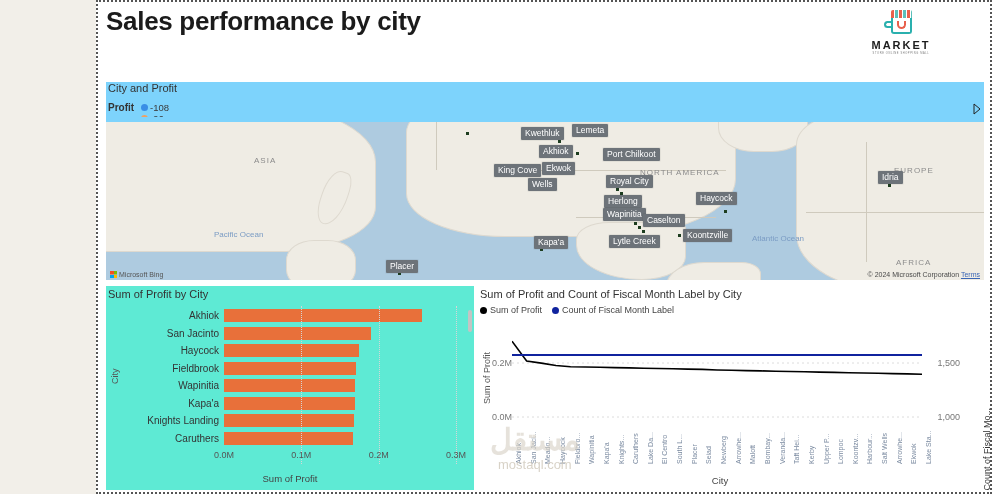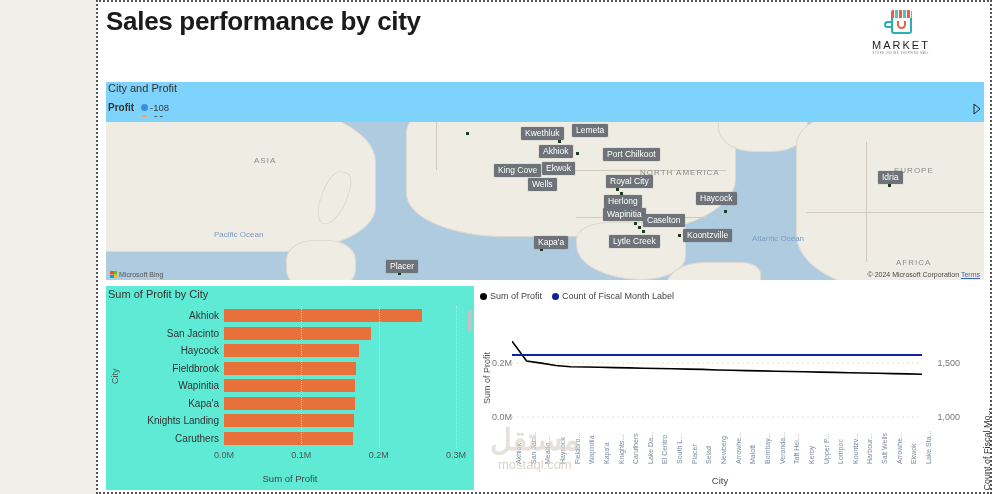--- a/index.html
+++ b/index.html
@@ -26,21 +26,21 @@
     position:absolute; right:56px; top:8px; width:66px; height:50px;
     display:flex; flex-direction:column; align-items:center; justify-content:flex-start;
   }
   .logo-mark{ width:34px;height:28px; position:relative; }
   .logo-awn{position:absolute;left:7px;top:0;width:21px;height:8px;
      background:repeating-linear-gradient(90deg,#e8604c 0 3px,#ffffff 3px 4px,#5bbfba 4px 7px,#ffffff 7px 8px);
      border-radius:2px 2px 0 0;}
   .logo-body{position:absolute;left:7px;top:8px;width:21px;height:16px;border:2px solid #2ab0ae;border-top:none;border-radius:0 0 3px 3px;}
   .logo-hook{position:absolute;left:0px;top:11px;width:9px;height:7px;border:2px solid #2ab0ae;border-right:none;border-radius:4px 0 0 4px;}
   .logo-u{position:absolute;left:13px;top:11px;width:9px;height:8px;border:2px solid #e8604c;border-top:none;border-radius:0 0 5px 5px;}
-  .logo-word{font-size:11px;font-weight:normal;letter-spacing:2px;color:#1d1d1d;margin-top:1px;}
+  .logo-word{font-size:11px;font-weight:bold;letter-spacing:2px;color:#1d1d1d;margin-top:1px;}
   .logo-sub{font-size:2.6px;letter-spacing:0.6px;color:#7a7a7a;margin-top:1px;}
 
   
   .map-visual{position:absolute;left:8px;top:80px;width:878px;height:198px;background:#7dd3fc;}
   .map-visual-title{font-size:11px;color:#333;padding-left:2px;}
   .legend-row{display:flex;align-items:flex-start;gap:0px;margin-top:8px;padding-left:2px;height:15px;overflow:hidden;position:relative;}
   .legend-label{font-size:10px;font-weight:bold;color:#333;margin-right:7px;}
   .legend-item{display:flex;align-items:center;font-size:9.5px;color:#3a3a3a;margin-right:6px;white-space:nowrap;}
   .legend-dot{width:7px;height:7px;border-radius:50%;margin-right:2px;display:inline-block;}
   .legend-more{position:absolute;right:2px;top:1px;width:10px;height:12px;}
@@ -274,20 +274,21 @@
             <div class="bar-tick" style="left: 77.3333px;">0.1M</div>
             <div class="bar-tick" style="left: 154.667px;">0.2M</div>
             <div class="bar-tick" style="left: 232px;">0.3M</div>
           </div>
       </div>
       <div class="bar-xlabel">Sum of Profit</div>
     </div>
   </div>
 
   <div class="line-visual">
+    <div class="visual-title">Sum of Profit and Count of Fiscal Month Label by City</div>
     <div class="line-legend">
       <span class="ll-item">
         <span class="ll-dot" style="background:#000"></span>
         <span>Sum of Profit</span>
       </span>
       <span class="ll-item">
         <span class="ll-dot" style="background:#10239e"></span>
         <span>Count of Fiscal Month Label</span>
       </span>
     </div>

